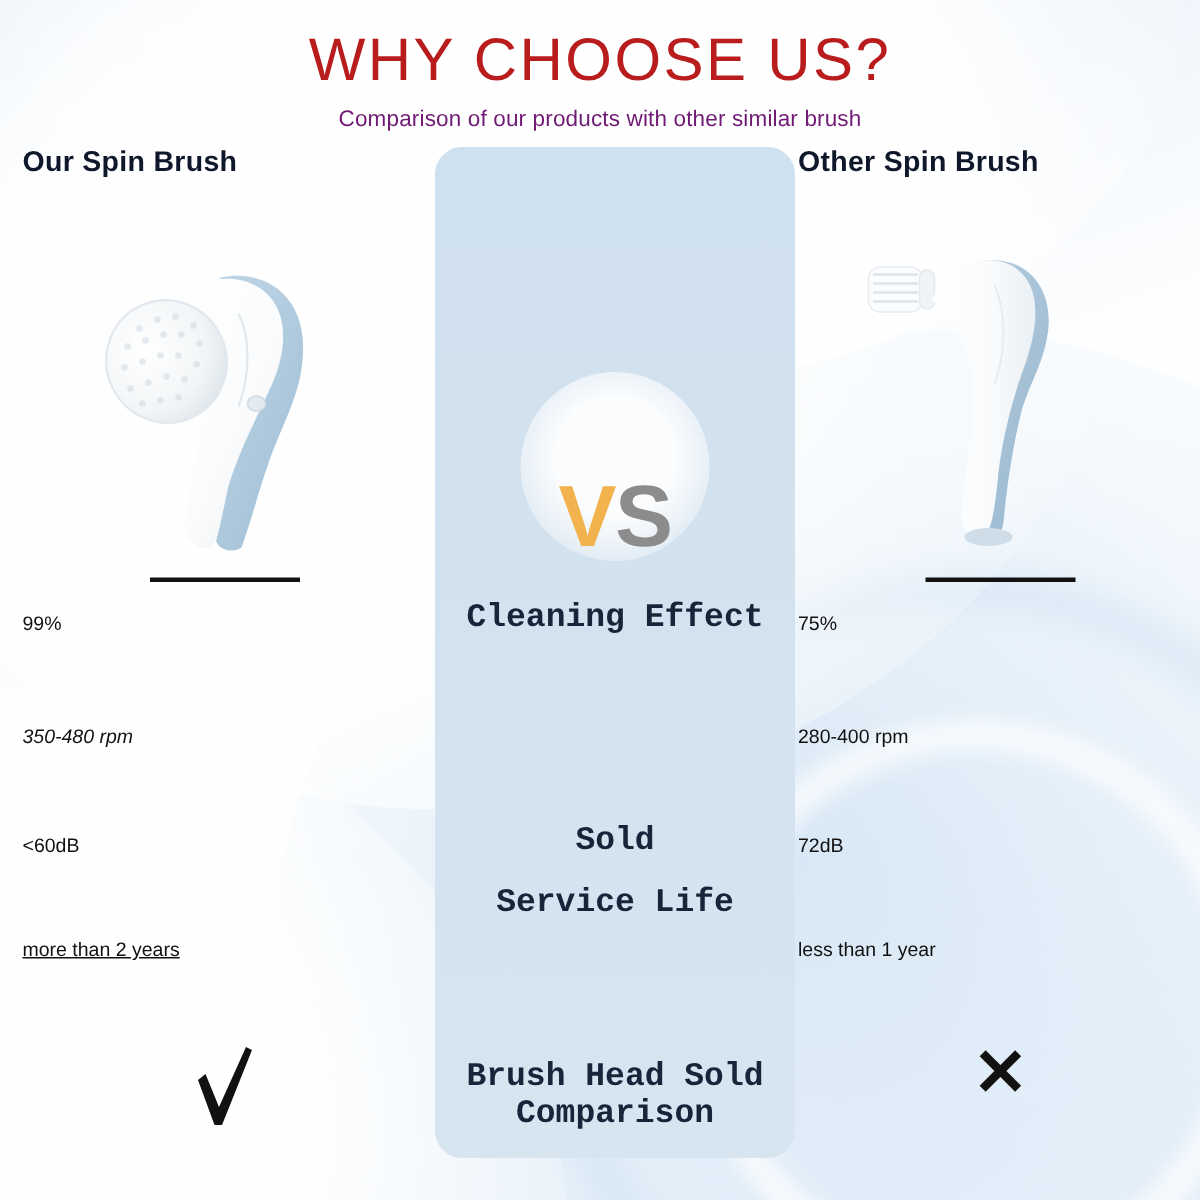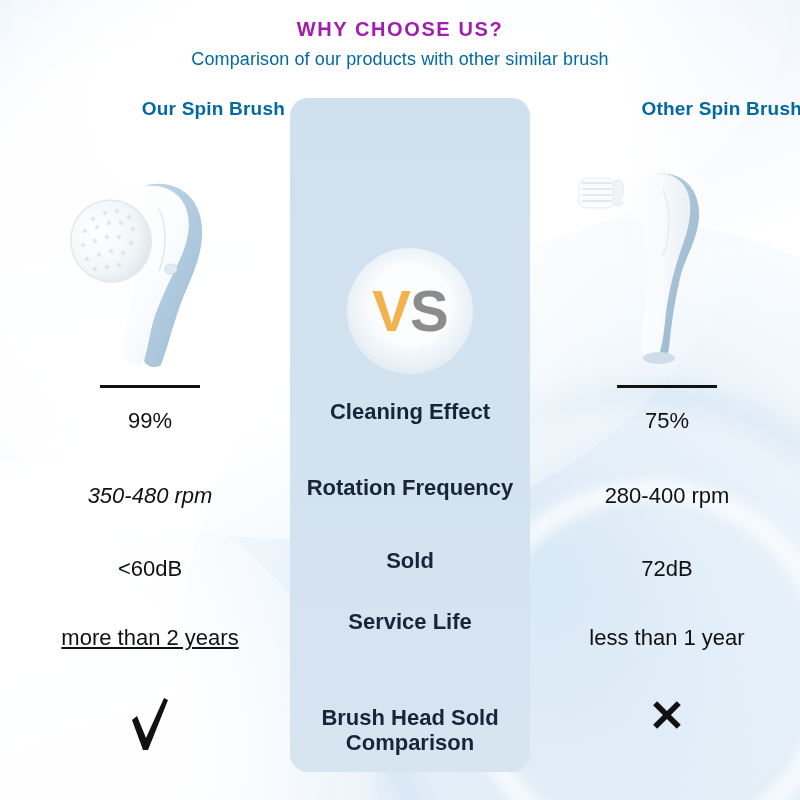--- a/index.html
+++ b/index.html
@@ -46,71 +46,71 @@
   }
   .bg-topglow{
     position:absolute; left:50%; top:-260px; transform:translateX(-50%);
     width:780px; height:520px; border-radius:50%;
     background:radial-gradient(ellipse at 50% 70%, rgba(255,255,255,.95) 40%, rgba(255,255,255,0) 75%);
   }
 
   
   #header{ position:absolute; left:0; top:18px; width:800px; z-index:5; text-align:center; }
   #title{
-    font-size:20px; font-weight:bold; letter-spacing:1.6px; color:#a21caf;
+    font-size:40px; font-weight:normal; letter-spacing:1.6px; color:#b91c1c;
     font-family:"Liberation Sans", sans-serif;
   }
   #subtitle{
-    margin-top:8px; font-size:18px; color:#0369a1; letter-spacing:.1px;
+    margin-top:8px; font-size:15px; color:#701a75; letter-spacing:.1px;
   }
 
   
   #center-panel{
     position:absolute; left:290px; top:98px; width:240px; height:674px;
     background:linear-gradient(180deg,#cfe0ee 0%, #d3e2ef 45%, #d7e5f1 100%);
     border-radius:18px; z-index:2;
   }
   #vs-badge{
     position:absolute; left:50%; top:150px; transform:translateX(-50%);
     width:126px; height:126px; border-radius:50%;
     background:radial-gradient(circle at 50% 45%, rgba(255,255,255,.92) 42%, rgba(255,255,255,.40) 72%, rgba(255,255,255,0) 100%);
-    display:flex; align-items:center; justify-content:center;
+    display:flex; align-items:flex-end; justify-content:center;
     z-index:3;
   }
   #vs-text{
     font-size:58px; font-weight:bold; letter-spacing:-1px;
     font-family:"Liberation Sans", sans-serif; line-height:1;
   }
   #vs-text .v{ color:#f2b34f; }
   #vs-text .s{ color:#8c8c8c; }
 
   .center-row{
     position:absolute; left:0; width:240px; text-align:center;
-    font-family:Liberation Sans, sans-serif;
+    font-family:Liberation Mono, monospace;
     font-weight:bold; color:#17243a; font-size:22px; line-height:1.12;
     z-index:3;
   }
 
   
   .col{ position:absolute; top:98px; width:270px; z-index:4; }
   #col-left{ left:15px; }
   #col-right{ left:532px; }
   .col-head{
-    text-align:right; font-size:19px; font-weight:bold; color:#0369a1;
+    text-align:left; font-size:19px; font-weight:bold; color:#0f172a;
     letter-spacing:.2px; font-family:"Liberation Sans", sans-serif;
   }
   .divider{
     position:absolute; width:100px; height:3px; background:#121212; top:287px;
   }
   #col-left .divider{ left:85px; }
   #col-right .divider{ left:85px; }
 
   .val{
-    position:absolute; width:270px; text-align:center;
-    font-size:22px; color:#111; font-family:"Liberation Sans", sans-serif;
+    position:absolute; width:270px; text-align:left;
+    font-size:13px; color:#111; font-family:"Liberation Sans", sans-serif;
   }
 
   
   .product{ position:absolute; }
   #product-left{ left:40px; top:55px; width:190px; height:220px; }
   #product-right{ left:45px; top:58px; width:185px; height:215px; }
 
   
   .verdict{ position:absolute; width:270px; text-align:center; top:596px; }
   #check-mark svg{ display:block; margin:0 auto; }
@@ -137,23 +137,22 @@
   <div id="subtitle">Comparison of our products with other similar brush</div>
 </div>
 
 <div id="center-panel">
 
   <div id="vs-badge">
     <div id="vs-text"><span class="v">V</span><span class="s">S</span></div>
   </div>
 
   <div class="center-row" style="top:302px;">Cleaning Effect</div>
-  <div class="center-row" style="top:378px;">Rotation Frequency</div>
   <div class="center-row" style="top:451px;">Sold</div>
-  <div class="center-row" style="top:512px;">Service Life</div>
+  <div class="center-row" style="top:492px;">Service Life</div>
   <div class="center-row" style="top:608px; padding:0 18px;">Brush Head Sold Comparison</div>
 </div>
 
 <div class="col" id="col-left">
   <div class="col-head">Our Spin Brush</div>
 
   <div class="product" id="product-left">
     <svg viewBox="0 0 190 220" width="190" height="220" aria-hidden="true">
       <defs>
         <linearGradient id="bodyL" x1="0" y1="0" x2="1" y2="1">

